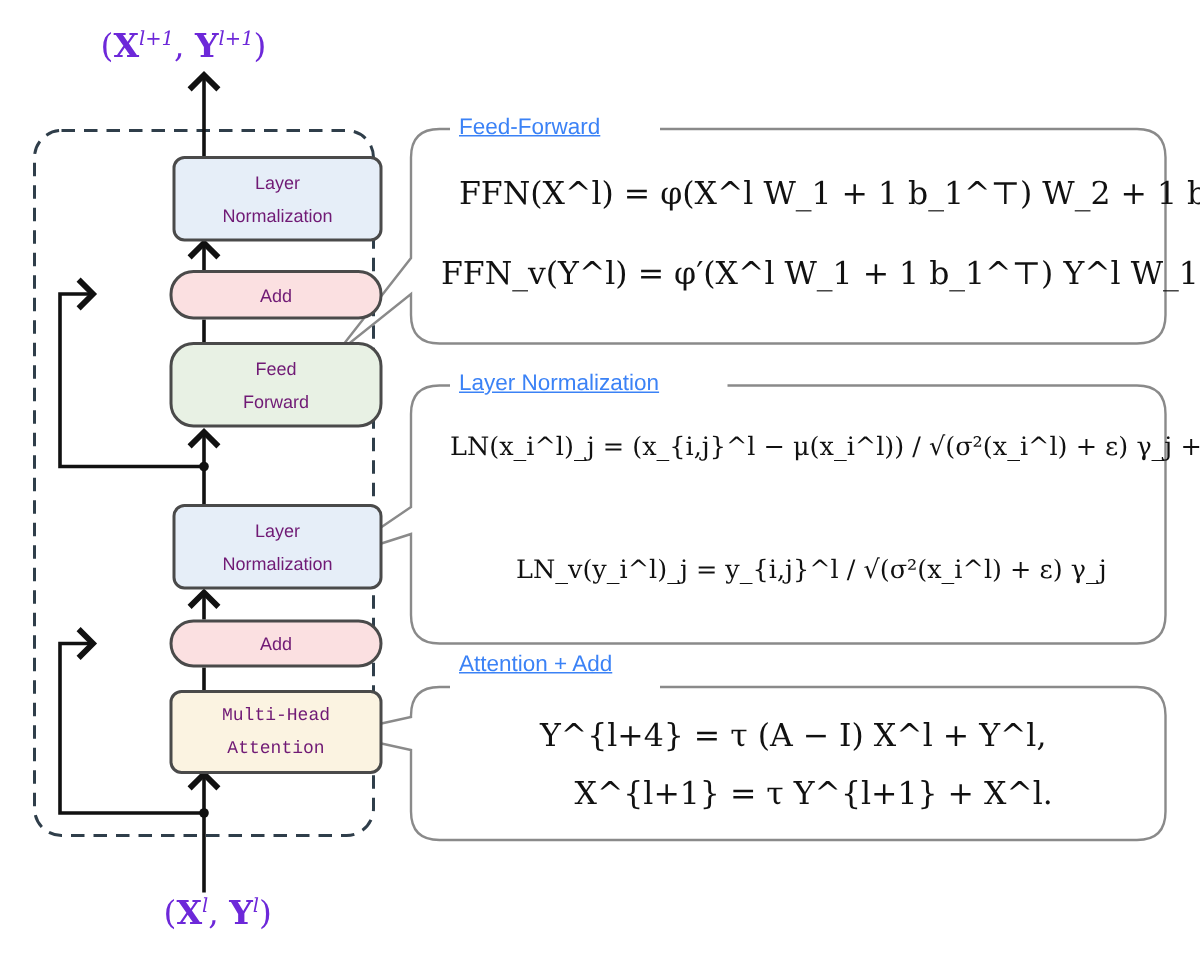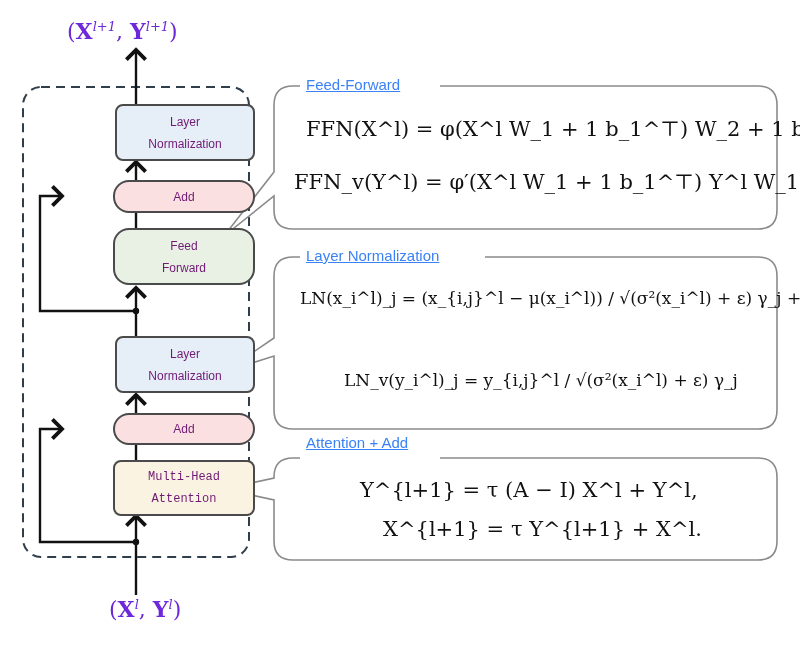--- a/index.html
+++ b/index.html
@@ -86,14 +86,14 @@
 <div class="io" style="left:109px; top:596px;">(<b>X</b><sup>l</sup><span>, </span><b>Y</b><sup>l</sup>)</div>
 
 <div class="box-title" style="left:300px; top:76px;">Feed-Forward</div>
 <div class="box-title" style="left:300px; top:247px;text-align:right;">Layer Normalization</div>
 <div class="box-title" style="left:300px; top:434px;">Attention + Add</div>
 
 <div class="eq" style="left:306px; top:117px;">FFN(X^l) = φ(X^l W_1 + 1 b_1^⊤) W_2 + 1 b_2^⊤</div>
 <div class="eq" style="left:294px; top:170px;">FFN_v(Y^l) = φ′(X^l W_1 + 1 b_1^⊤) Y^l W_1 W_2</div>
 <div class="eq" style="left:300px; top:288px; font-size:17px;">LN(x_i^l)_j = (x_{i,j}^l − μ(x_i^l)) / √(σ²(x_i^l) + ε) γ_j + β_j</div>
 <div class="eq" style="left:300px; top:370px; font-size:17px;margin-left:44px;">LN_v(y_i^l)_j = y_{i,j}^l / √(σ²(x_i^l) + ε) γ_j</div>
-<div class="eq" style="left:360px; top:478px;">Y^{l+1} = τ (A − I) X^l + Y^l,</div>
+<div class="eq" style="left:360px; top:478px;">Y^{l+4} = τ (A − I) X^l + Y^l,</div>
 <div class="eq" style="left:360px; top:517px;margin-left:23px;">X^{l+1} = τ Y^{l+1} + X^l.</div>
 
 </body></html>

